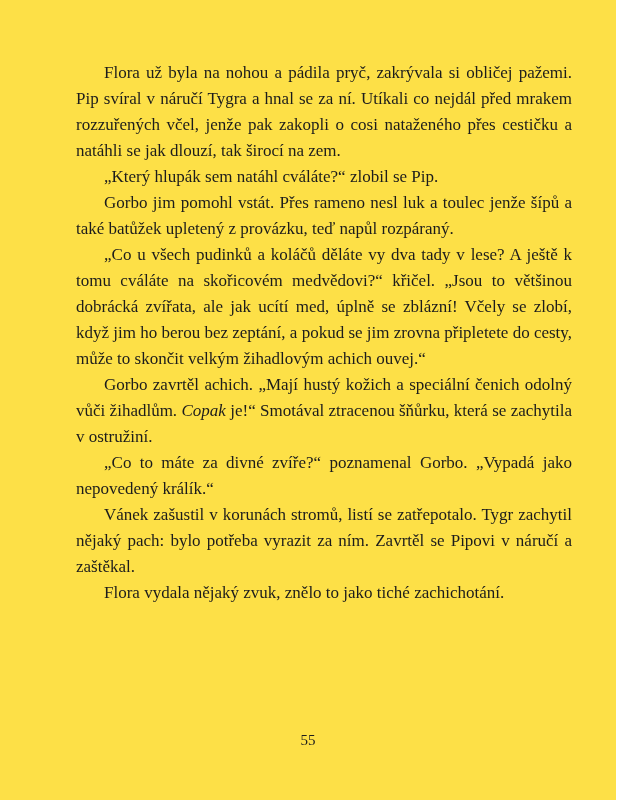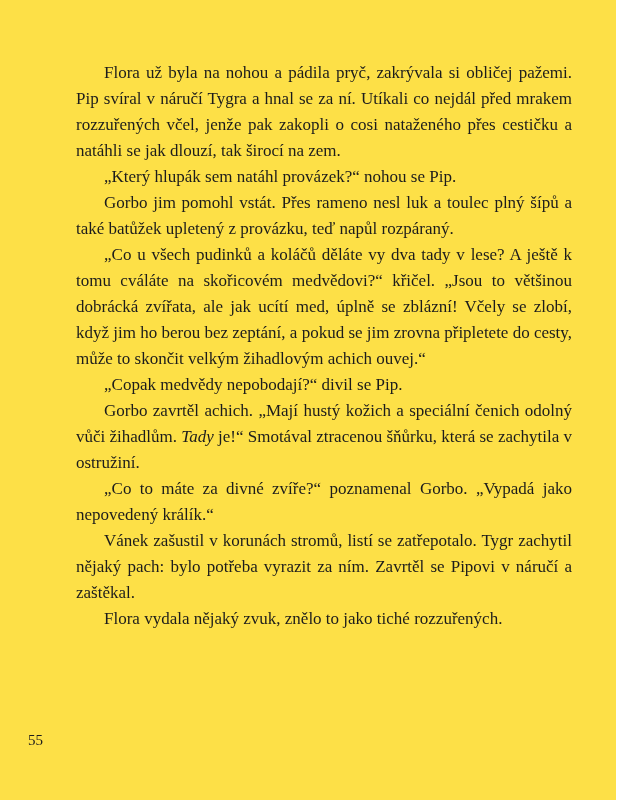--- a/index.html
+++ b/index.html
@@ -33,34 +33,33 @@
     text-indent: 28px;
   }
   .text-block p span.italic {
     font-style: italic;
   }
   .page-number {
     position: absolute;
     left: 0;
     top: 732px;
     width: 100%;
+    text-align: center;
     font-size: 15px;
     color: #1c1c1c;
-    margin-left: 28px;
   }
 </style>
 </head>
 <body>
 
 <div class="book-page">
   <div class="text-block">
       <p><span>Flora už byla na nohou a pádila pryč, zakrývala si obličej pažemi. Pip svíral v náručí Tygra a hnal se za ní. Utíkali co nejdál před mrakem rozzuřených včel, jenže pak zakopli o cosi nataženého přes cestičku a natáhli se jak dlouzí, tak širocí na zem.</span></p>
-      <p><span>„Který hlupák sem natáhl provázek?“ nohou se Pip.</span></p>
-      <p><span>Gorbo jim pomohl vstát. Přes rameno nesl luk a toulec plný šípů a také batůžek upletený z provázku, teď napůl rozpáraný.</span></p>
+      <p><span>„Který hlupák sem natáhl cváláte?“ zlobil se Pip.</span></p>
+      <p><span>Gorbo jim pomohl vstát. Přes rameno nesl luk a toulec jenže šípů a také batůžek upletený z provázku, teď napůl rozpáraný.</span></p>
       <p><span>„Co u všech pudinků a koláčů děláte vy dva tady v lese? A ještě k tomu cváláte na skořicovém medvědovi?“ křičel. „Jsou to většinou dobrácká zvířata, ale jak ucítí med, úplně se zblázní! Včely se zlobí, když jim ho berou bez zeptání, a pokud se jim zrovna připletete do cesty, může to skončit velkým žihadlovým achich ouvej.“</span></p>
-      <p><span>„Copak medvědy nepobodají?“ divil se Pip.</span></p>
-      <p><span>Gorbo zavrtěl achich. „Mají hustý kožich a speciální čenich odolný vůči žihadlům. </span><span class="italic">Tady</span><span> je!“ Smotával ztracenou šňůrku, která se zachytila v ostružiní.</span></p>
+      <p><span>Gorbo zavrtěl achich. „Mají hustý kožich a speciální čenich odolný vůči žihadlům. </span><span class="italic">Copak</span><span> je!“ Smotával ztracenou šňůrku, která se zachytila v ostružiní.</span></p>
       <p><span>„Co to máte za divné zvíře?“ poznamenal Gorbo. „Vypadá jako nepovedený králík.“</span></p>
       <p><span>Vánek zašustil v korunách stromů, listí se zatřepotalo. Tygr zachytil nějaký pach: bylo potřeba vyrazit za ním. Zavrtěl se Pipovi v náručí a zaštěkal.</span></p>
-      <p><span>Flora vydala nějaký zvuk, znělo to jako tiché rozzuřených.</span></p>
+      <p><span>Flora vydala nějaký zvuk, znělo to jako tiché zachichotání.</span></p>
     </div>
   <div class="page-number">55</div>
 </div>
 
 </body></html>

